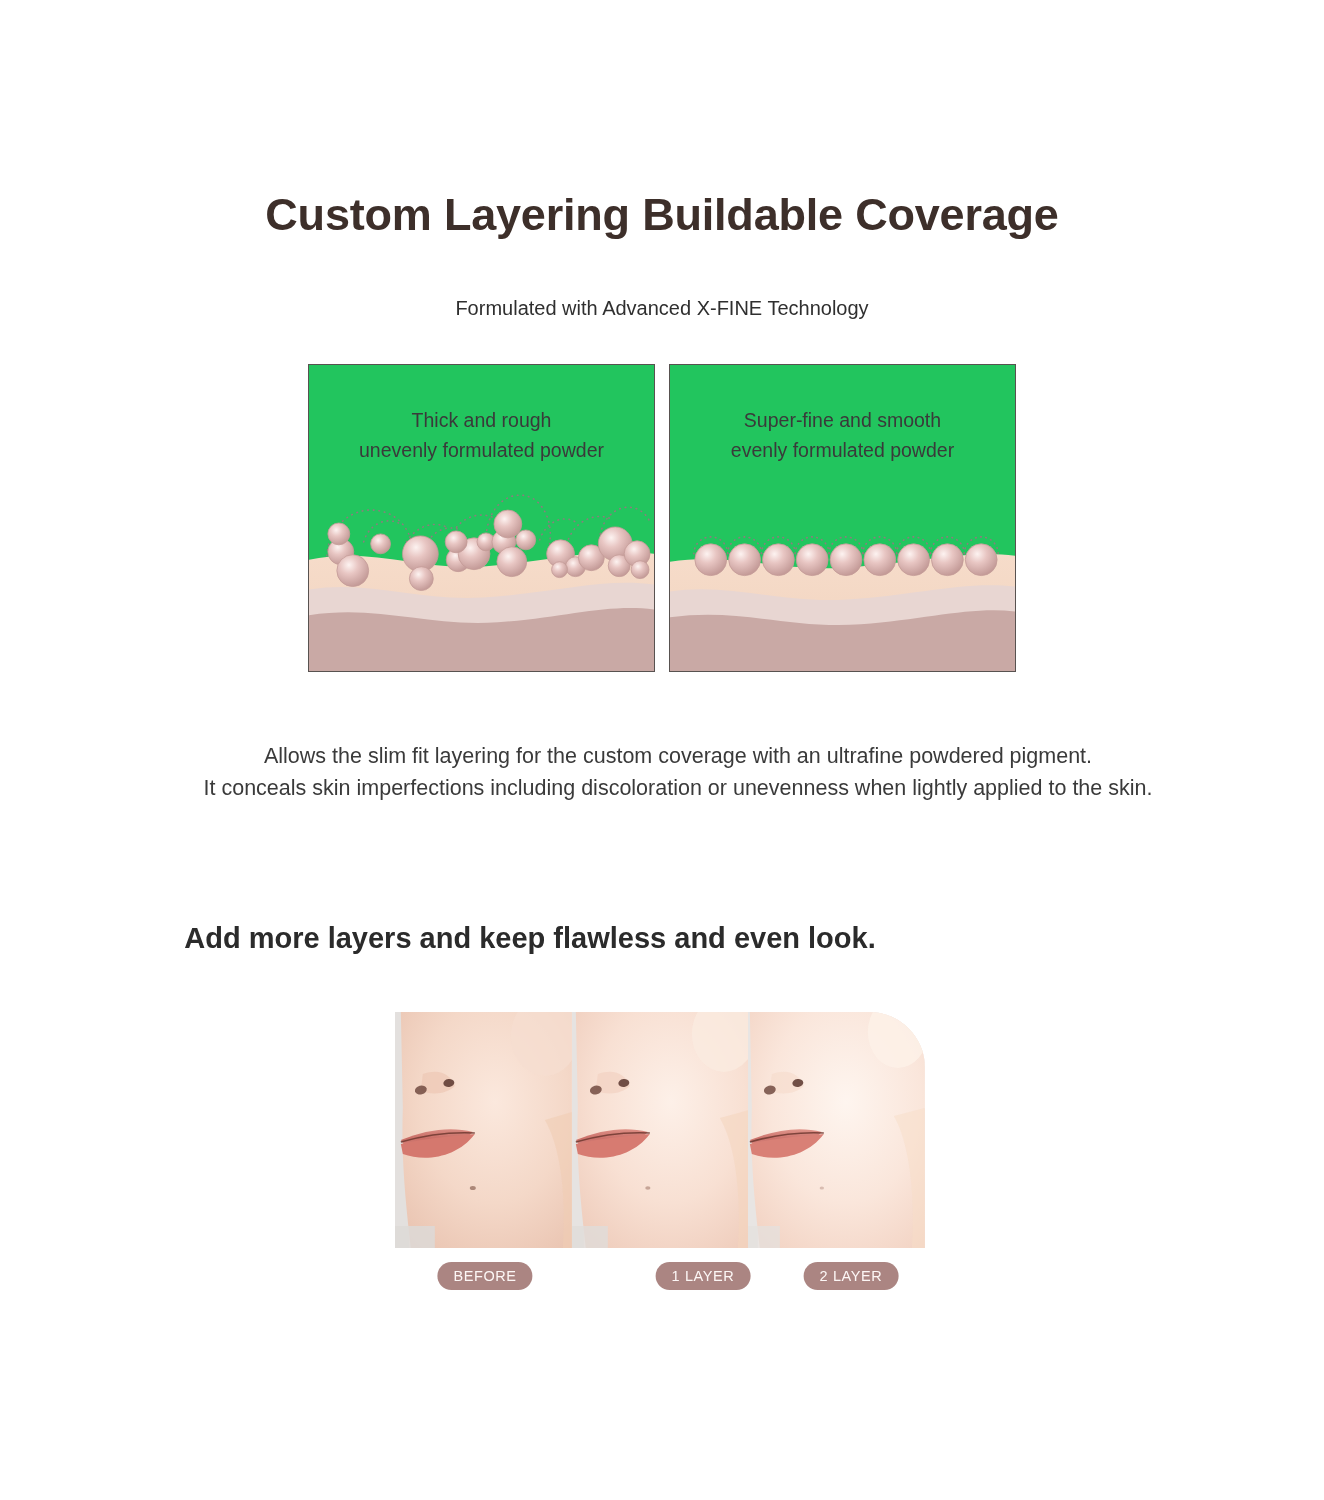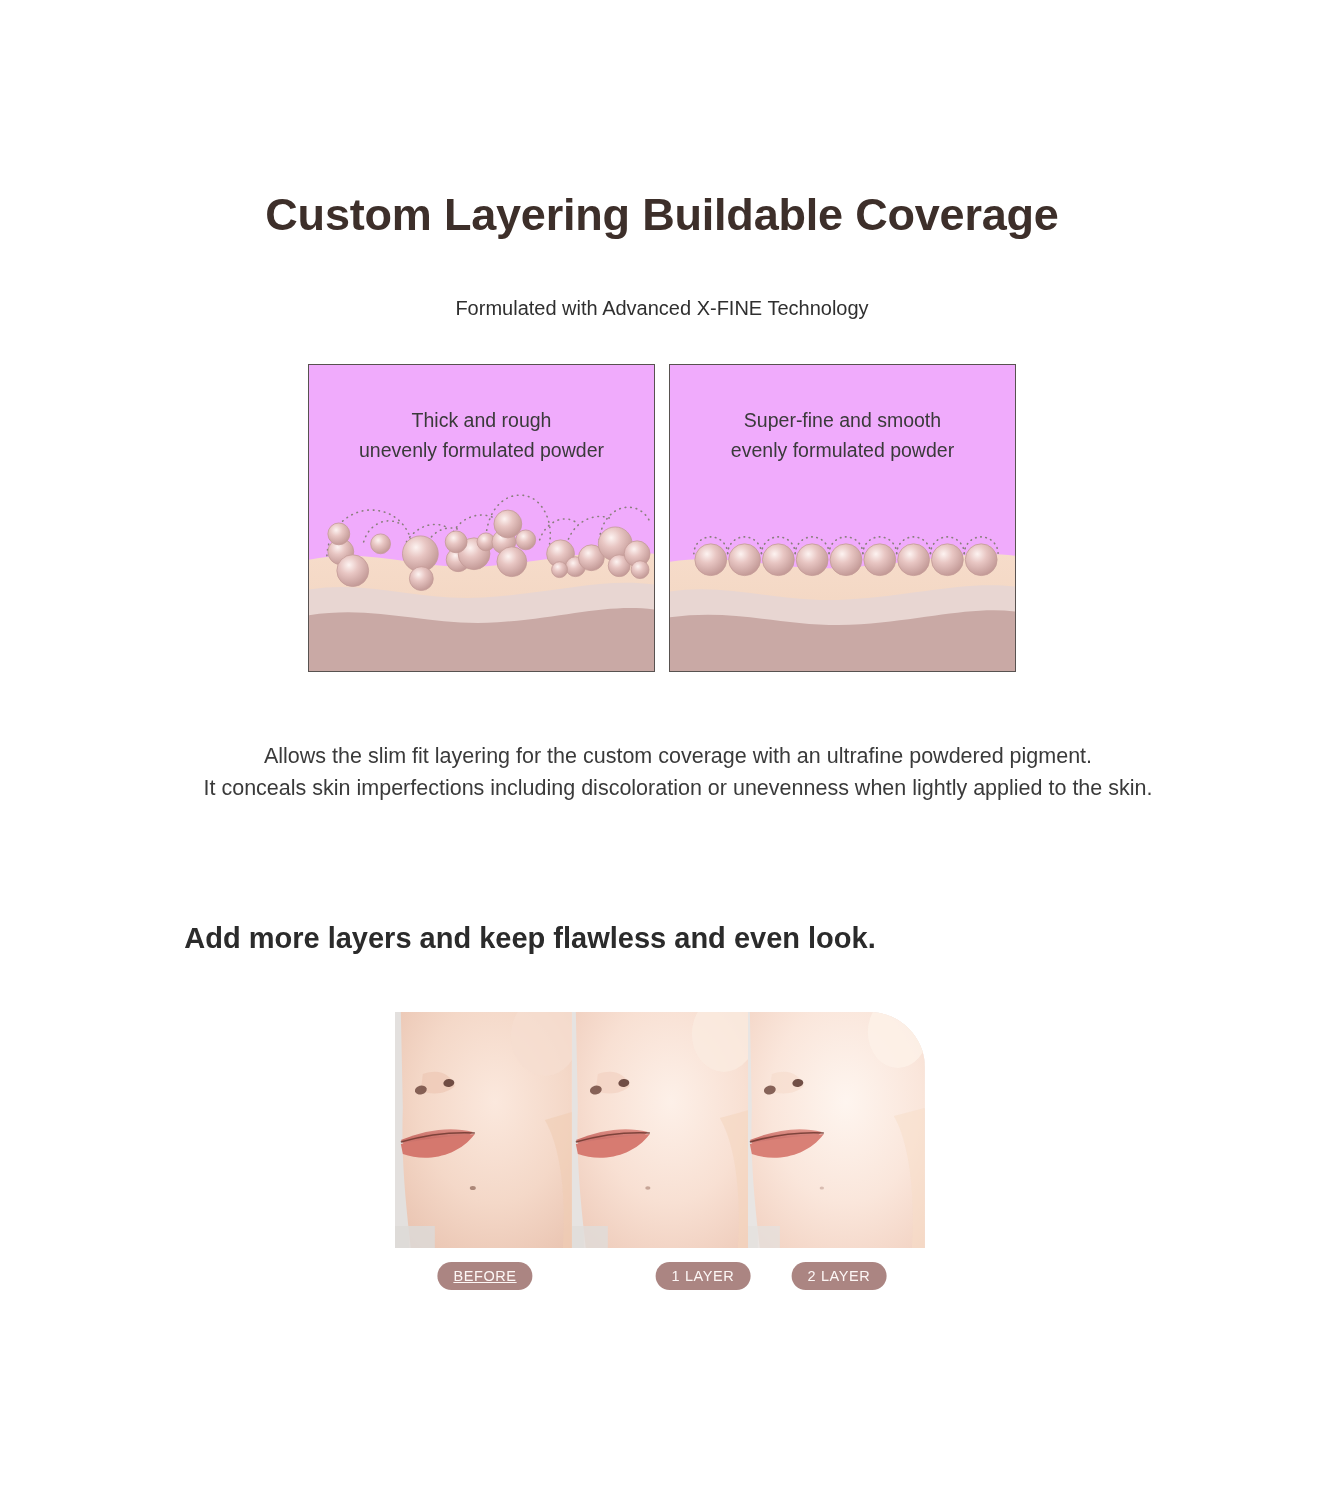--- a/index.html
+++ b/index.html
@@ -48,21 +48,21 @@
     width: 708px;
     height: 308px;
     display: flex;
     gap: 14px;
   }
   .panel {
     position: relative;
     width: 347px;
     height: 308px;
     border: 1px solid #585250;
-    background: #f0abfc;
+    background: #22c55e;
     box-sizing: border-box;
     overflow: hidden;
   }
   .panel-caption {
     position: absolute;
     top: 40px;
     left: 0;
     width: 100%;
     text-align: center;
     font-size: 19.5px;
@@ -142,23 +142,23 @@
     border-radius: 14px;
     background: #ab8582;
     color: #fdf7f6;
     font-size: 14.5px;
     letter-spacing: 0.6px;
     text-align: center;
     padding: 0 16px;
     transform: translateX(-50%);
     white-space: nowrap;
   }
-  .badge.b0 { left: 90px; text-decoration: underline; }
+  .badge.b0 { left: 90px; }
   .badge.b1 { left: 267px; margin-left: 41px; }
-  .badge.b2 { left: 444px; }
+  .badge.b2 { left: 456px; }
 </style>
 </head>
 <body>
 
 <div class="page-title">Custom Layering Buildable Coverage</div>
 <div class="subtitle">Formulated with Advanced X-FINE Technology</div>
 
 <div class="panels">
 
   <div class="panel">

